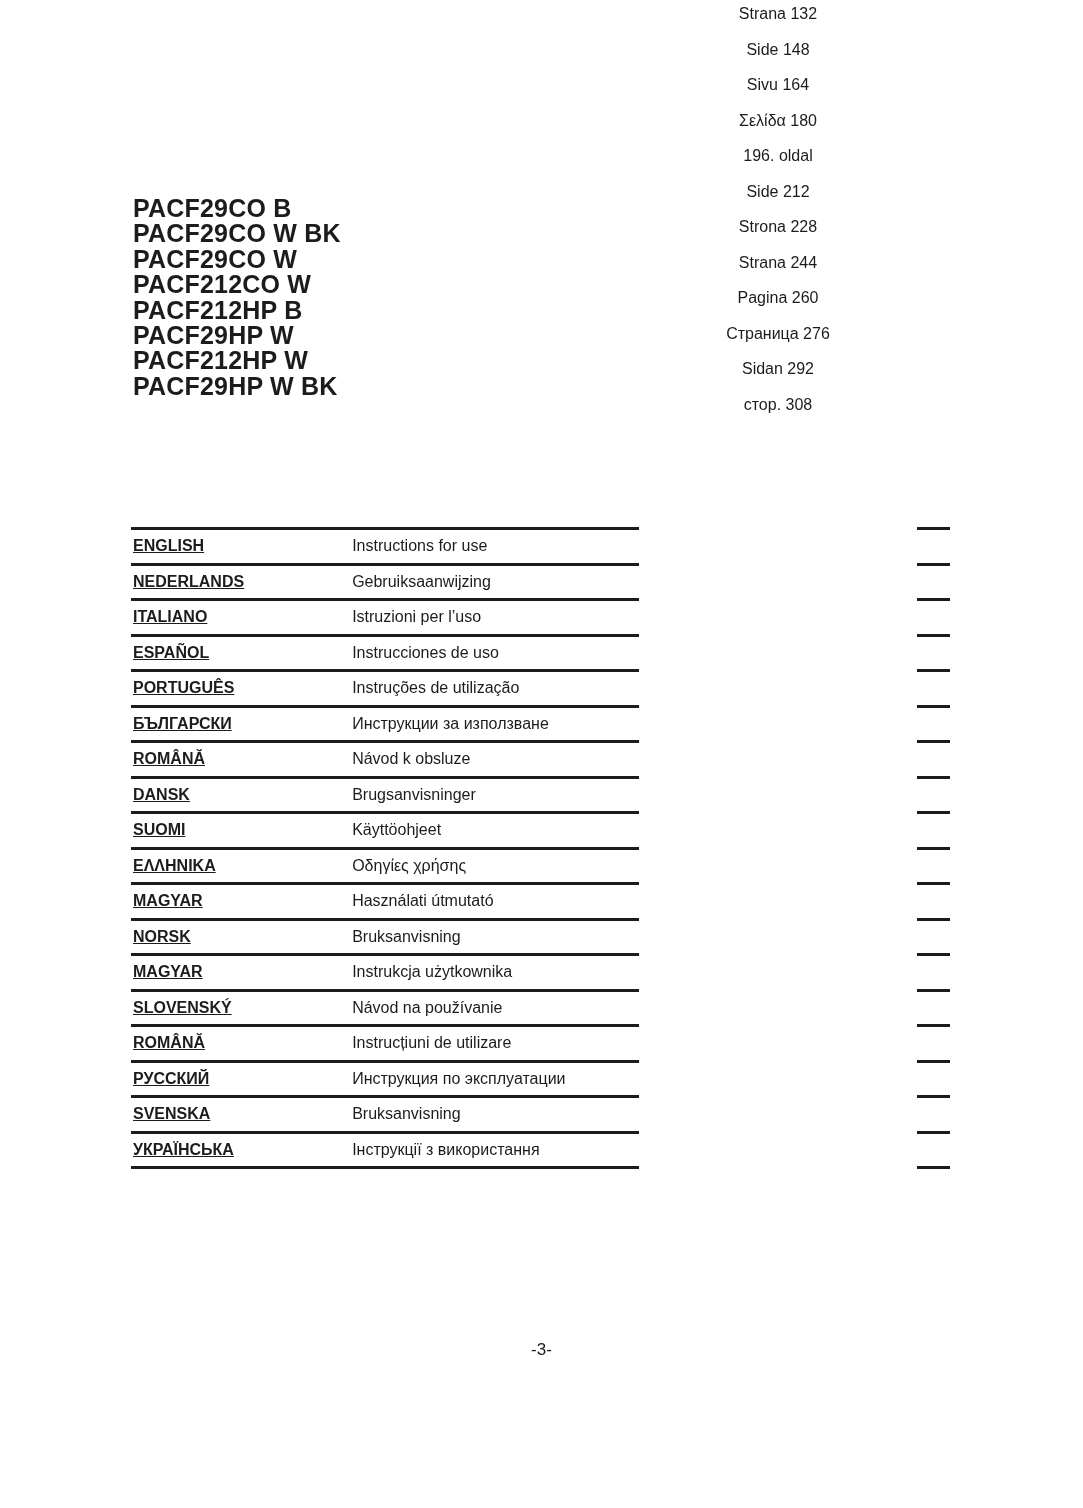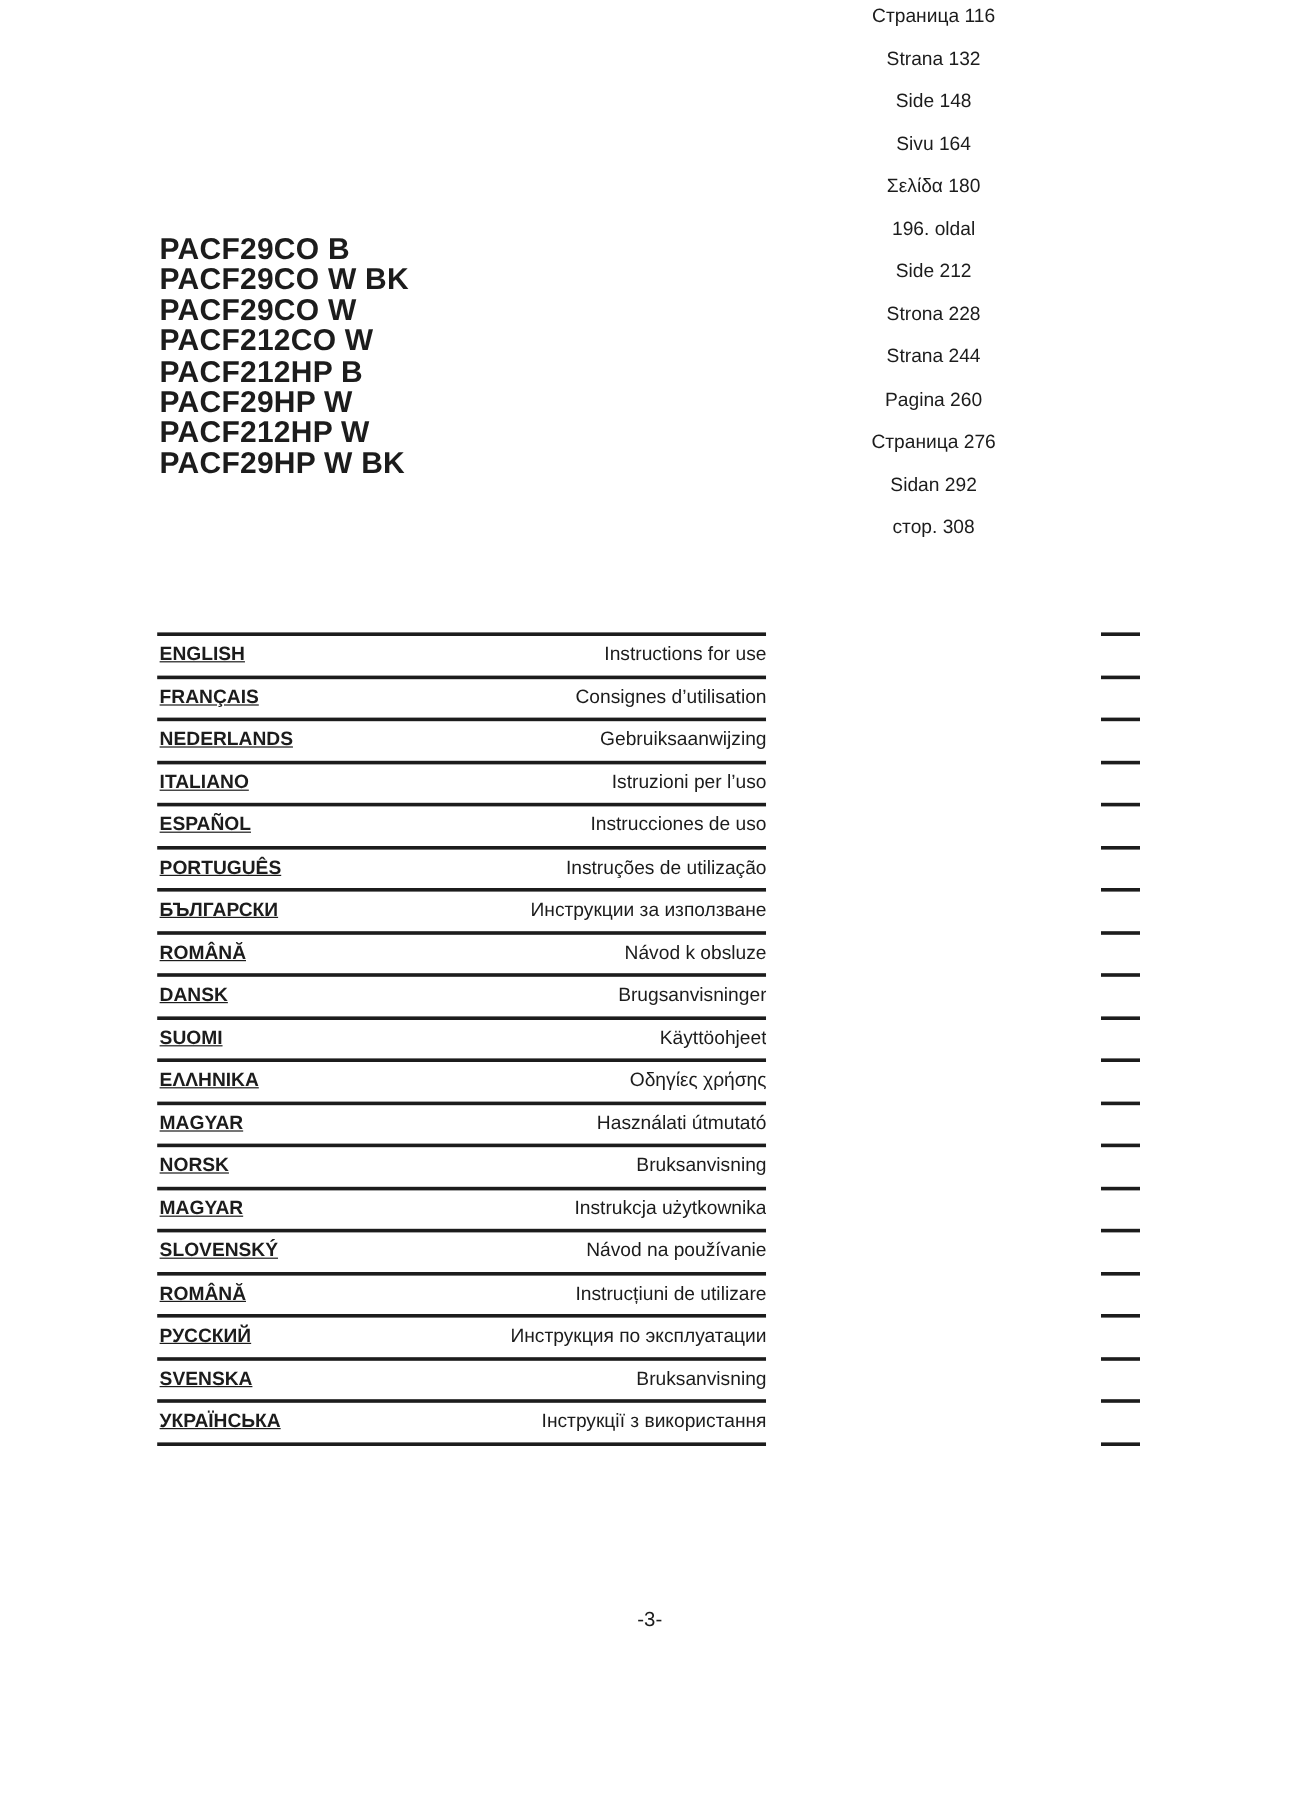--- a/index.html
+++ b/index.html
@@ -48,21 +48,21 @@
   .cell.lang {
     width: 27%;
     text-align: left;
     font-weight: 700;
     padding-left: 2px;
     box-sizing: border-box;
     text-decoration: underline;
   }
   .cell.desc {
     width: 35%;
-    text-align: right;
+    text-align: left;
     font-weight: 400;
   }
   .cell.page {
     width: 34%;
     text-align: center;
     font-weight: 400;
   }
   
   .footer {
     position: absolute;
@@ -88,25 +88,20 @@
       <div class="model-item">PACF29HP W</div>
       <div class="model-item">PACF212HP W</div>
       <div class="model-item">PACF29HP W BK</div>
     </div>
 
   <div class="lang-table">
       <div class="trow">
         <div class="cell lang">ENGLISH</div>
         <div class="cell desc">Instructions for use</div>
         <div class="cell page">Page 4</div>
-      </div>
-      <div class="trow">
-        <div class="cell lang">FRANÇAIS</div>
-        <div class="cell desc">Consignes d’utilisation</div>
-        <div class="cell page">Page 36</div>
       </div>
       <div class="trow">
         <div class="cell lang">NEDERLANDS</div>
         <div class="cell desc">Gebruiksaanwijzing</div>
         <div class="cell page">Pagina 52</div>
       </div>
       <div class="trow">
         <div class="cell lang">ITALIANO</div>
         <div class="cell desc">Istruzioni per l’uso</div>
         <div class="cell page">Pagina 68</div>

